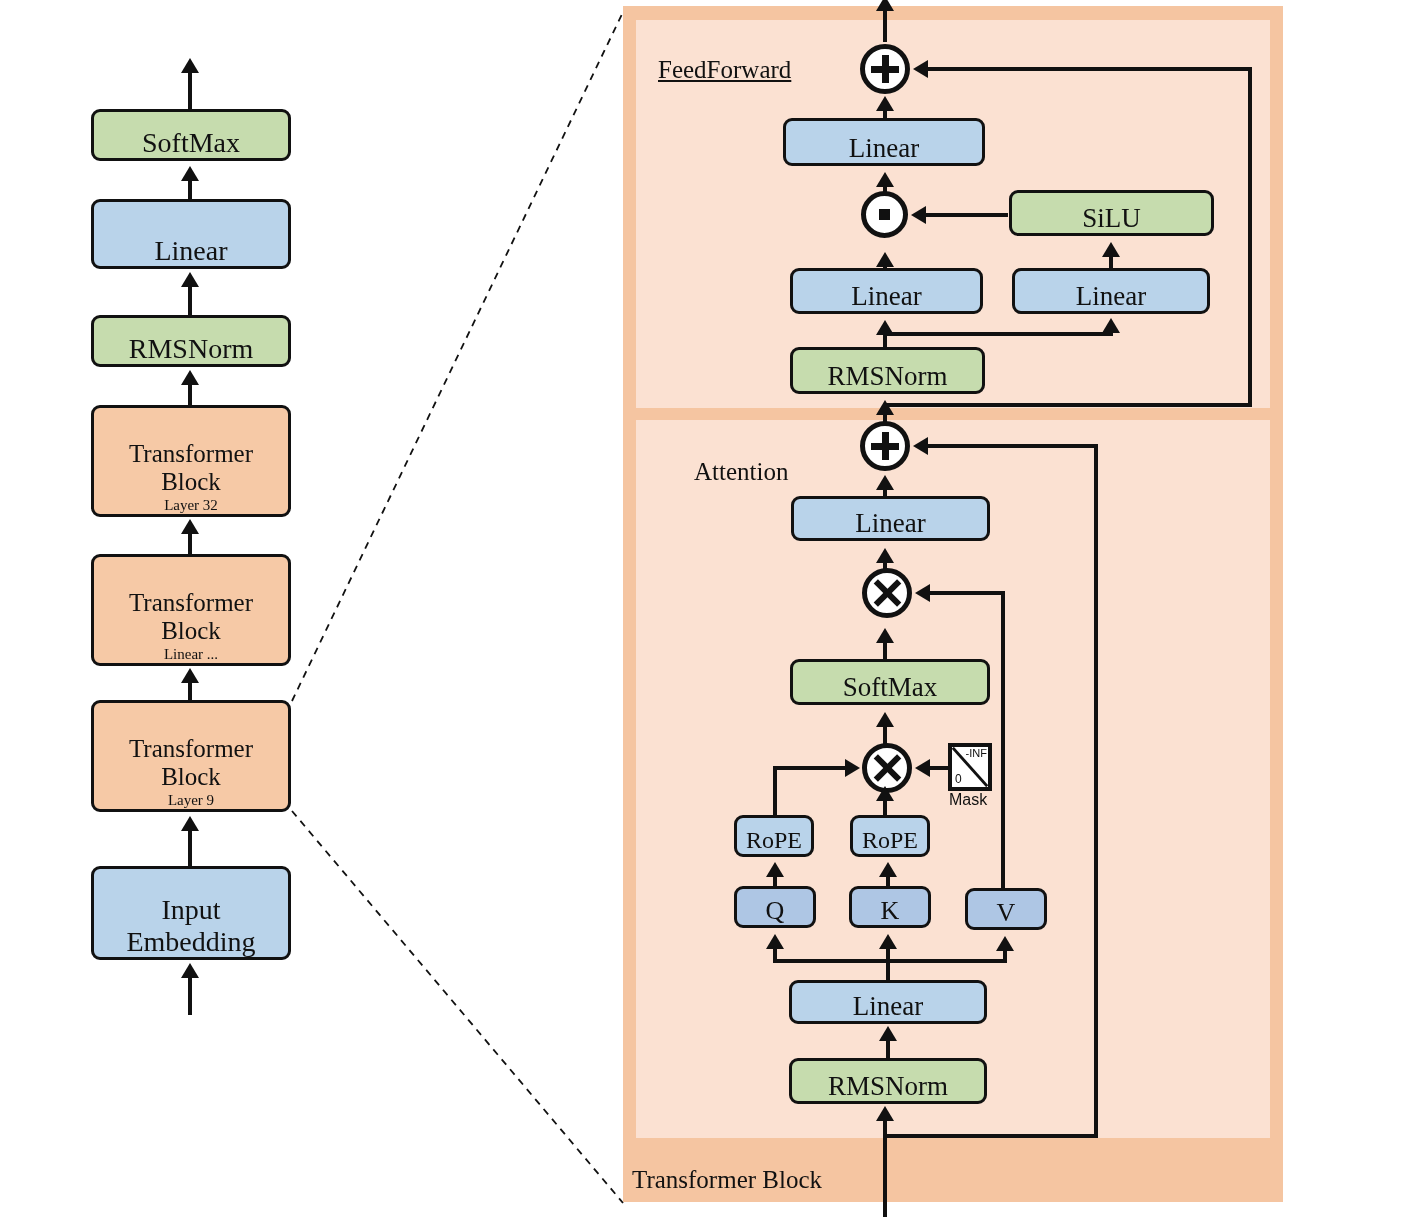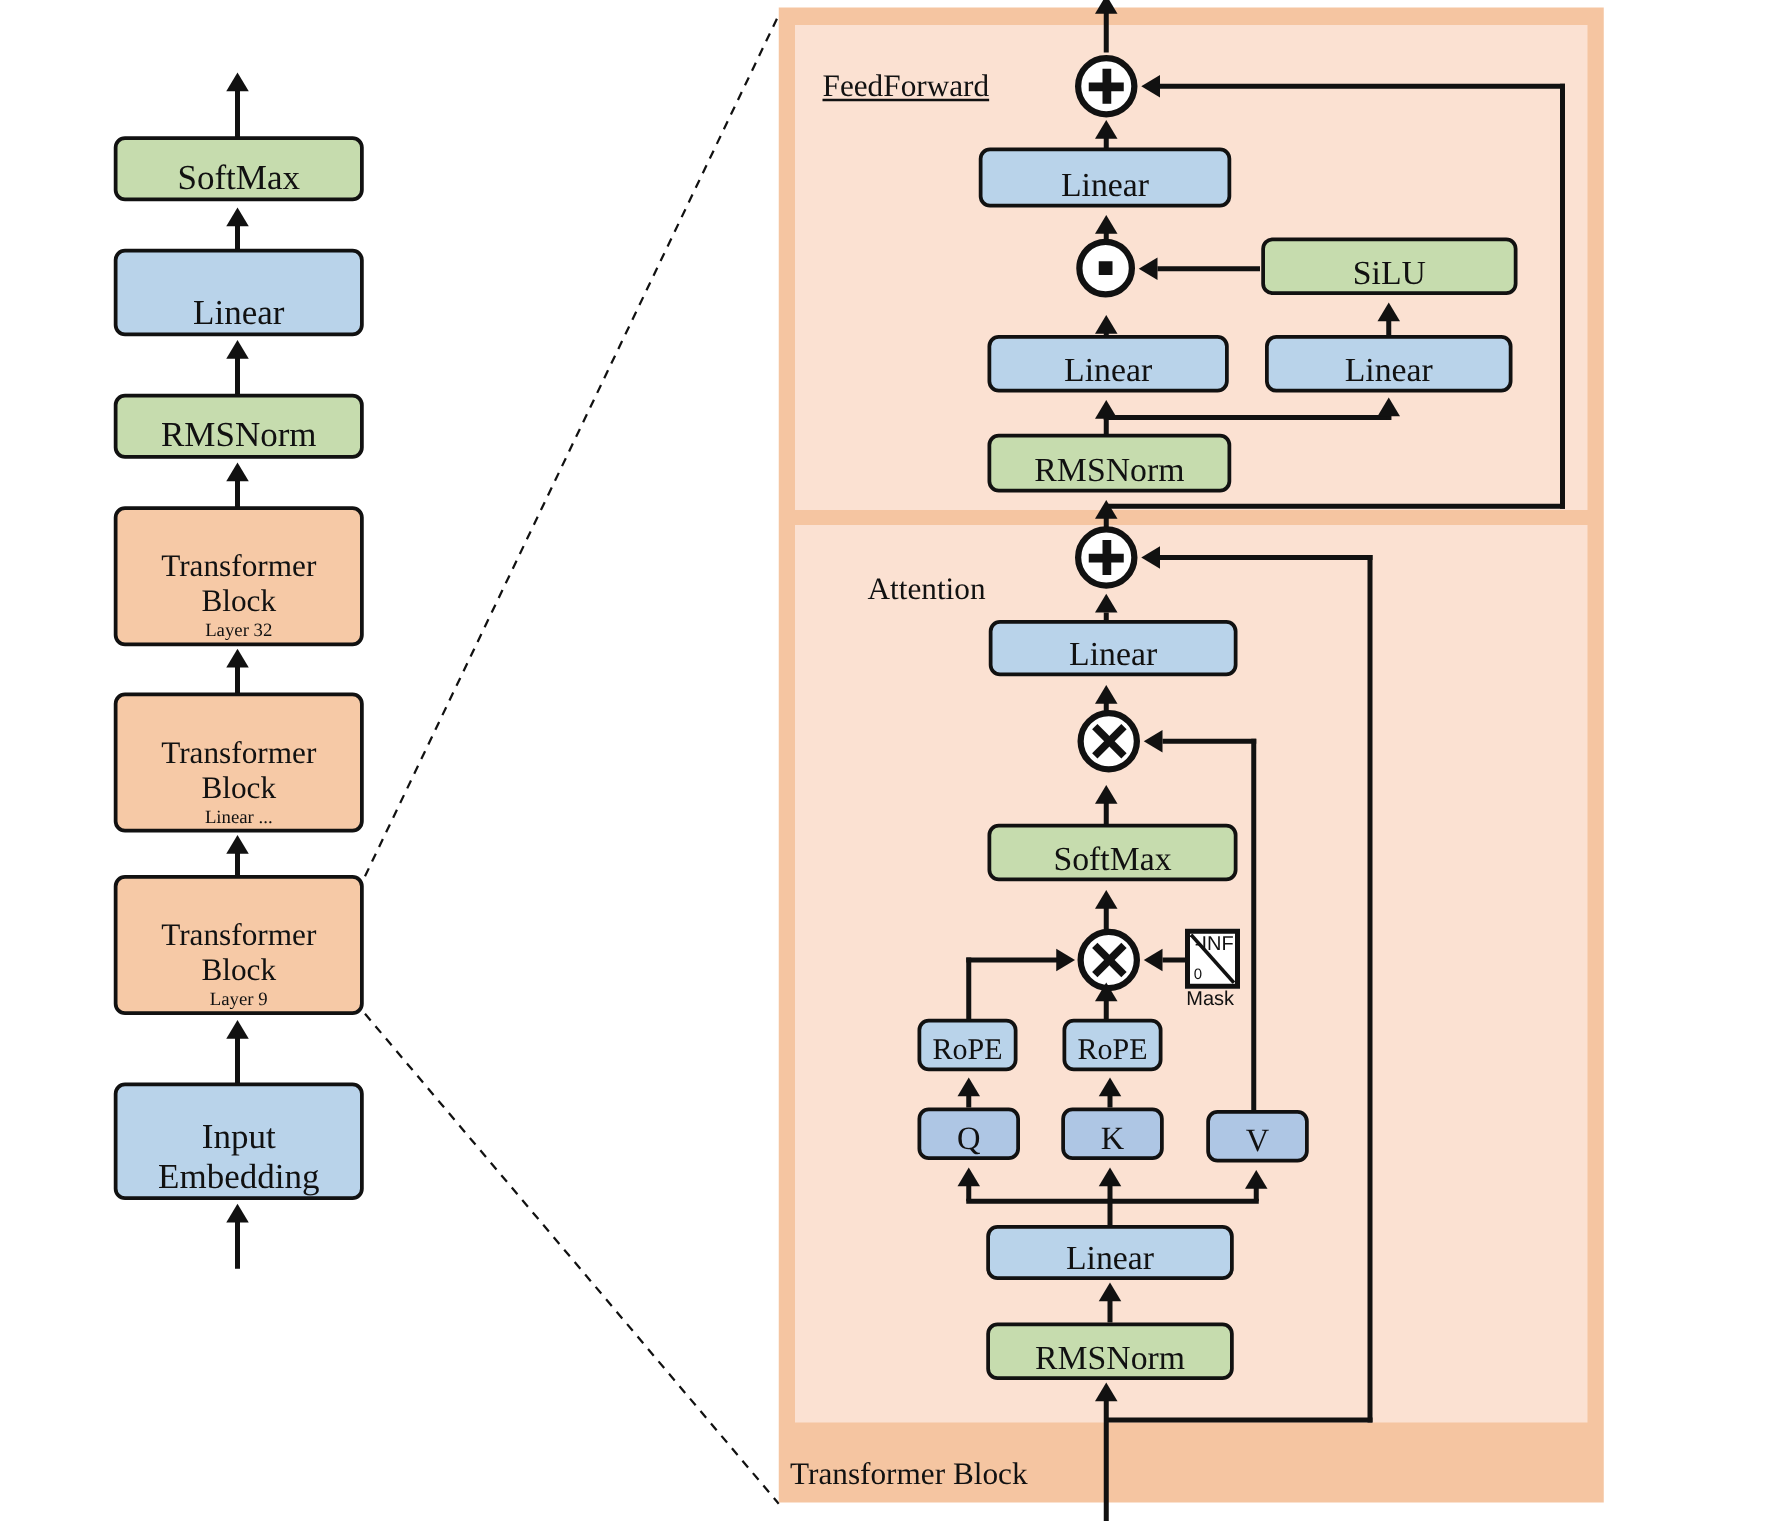--- a/index.html
+++ b/index.html
@@ -40,21 +40,21 @@
       background:#fff;display:flex;align-items:center;justify-content:center;}
   .op .plus-h{position:absolute;background:#111;}
   .op .plus-v{position:absolute;background:#111;}
   .op .x1,.op .x2{position:absolute;background:#111;}
   .op .dot{width:11px;height:11px;background:#111;}
 
   
   .mask{position:absolute;box-sizing:border-box;border:4px solid #111;background:#fff;}
   .mask .diag{position:absolute;left:0;top:0;width:100%;height:100%;}
   .mask .m0{position:absolute;font-size:12px;left:3px;bottom:1px;color:#111;font-family:"Liberation Sans",sans-serif;}
-  .mask .minf{position:absolute;font-size:16px;right:1px;top:0px;color:#111;font-family:"Liberation Sans",sans-serif;}
+  .mask .minf{position:absolute;font-size:11px;right:1px;top:0px;color:#111;font-family:"Liberation Sans",sans-serif;}
   .mask-cap{position:absolute;font-size:16px;color:#111;font-family:"Liberation Sans",sans-serif;white-space:nowrap;}
 
   
   .dash{position:absolute;}
 </style>
 </head>
 <body>
 
 <div id="root">
 

